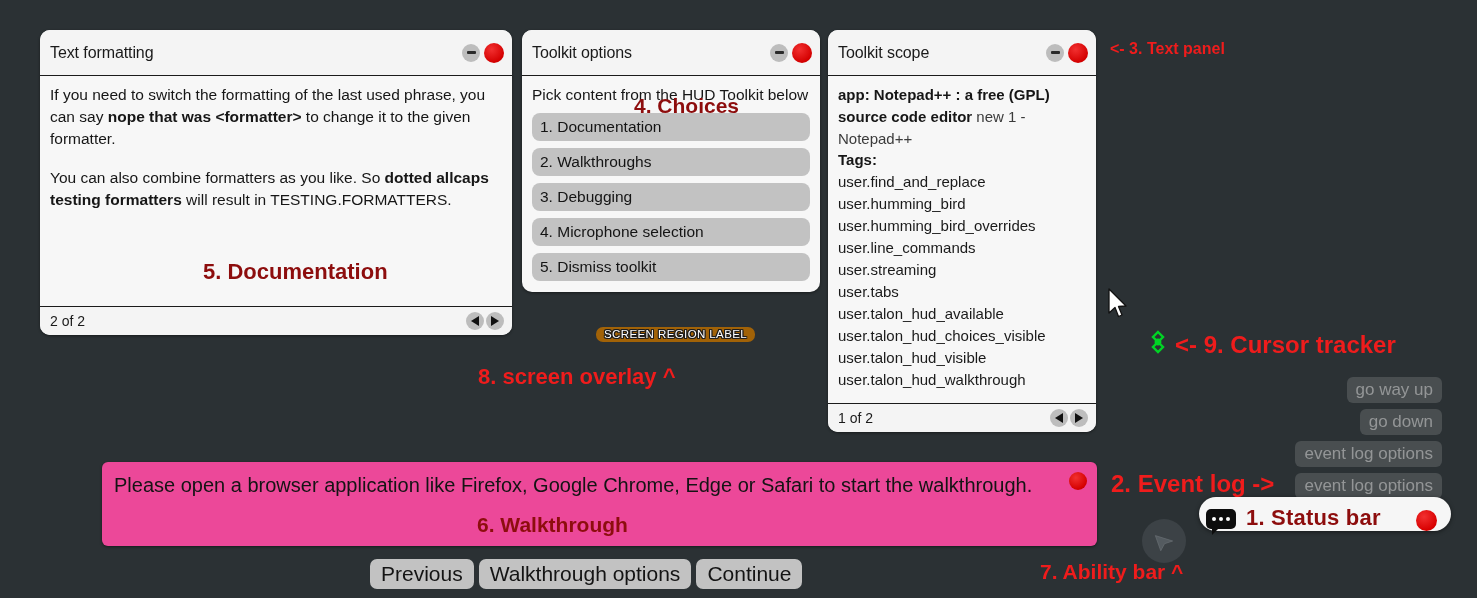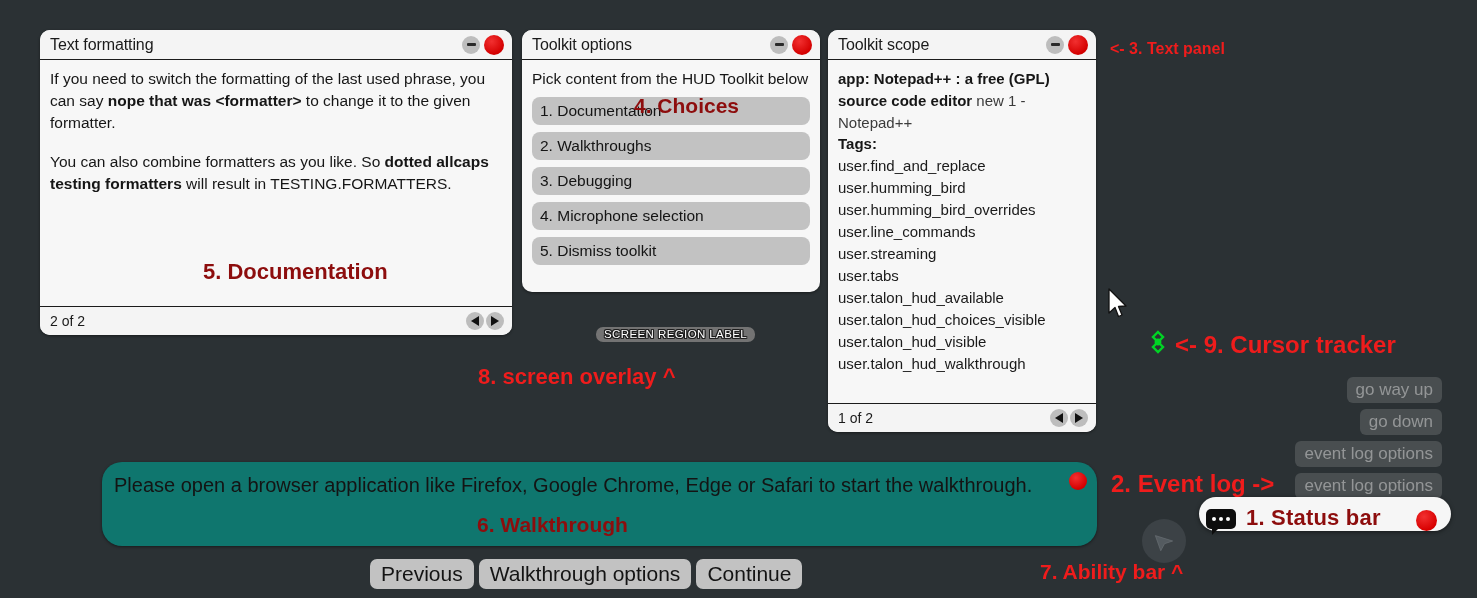--- a/index.html
+++ b/index.html
@@ -23,21 +23,21 @@
     border-radius: 10px;
     box-sizing: border-box;
     box-shadow: 0 1px 3px rgba(0,0,0,0.45);
     overflow: hidden;
     display: flex;
     flex-direction: column;
   }
   .panel-title {
     display: flex;
     align-items: center;
-    height: 30px;
+    height: 46px;
     min-height: 30px;
     padding: 0 8px 0 10px;
     background: #f4f4f4;
     border-bottom: 1px solid #1b1b1b;
     box-sizing: border-box;
   }
   .panel-title .title-text {
     font-size: 16px;
     color: #1a1a1a;
     flex: 1;
@@ -158,22 +158,22 @@
   .tags-label { font-weight: bold; font-size: 15px; line-height: 1.45; }
   .tag-line { font-size: 15px; line-height: 1.47; color: #1a1a1a; white-space: nowrap; }
 
   
   #walkthrough-panel {
     position: absolute;
     left: 102px;
     top: 462px;
     width: 995px;
     height: 84px;
-    background: #0f766e;
-    border-radius: 20px;
+    background: #ec4899;
+    border-radius: 6px;
     box-sizing: border-box;
     padding: 10px 34px 8px 12px;
     box-shadow: 0 1px 3px rgba(0,0,0,0.45);
   }
   #walkthrough-panel .wt-text {
     font-size: 20px;
     line-height: 1.38;
     color: #141414;
   }
   #walkthrough-panel .wt-close {
@@ -295,21 +295,21 @@
     display: flex;
     align-items: center;
     justify-content: center;
   }
 
   
   #region-label {
     position: absolute;
     left: 596px;
     top: 327px;
-    background: #737373;
+    background: #a16207;
     border-radius: 7px;
     padding: 1px 8px 2px 8px;
     font-size: 11.5px;
     letter-spacing: 0.4px;
     color: #ffffff;
     font-weight: normal;
     text-shadow:
        1px 0 0 #1d1d1d, -1px 0 0 #1d1d1d,
        0 1px 0 #1d1d1d, 0 -1px 0 #1d1d1d,
        1px 1px 0 #1d1d1d, -1px -1px 0 #1d1d1d,

